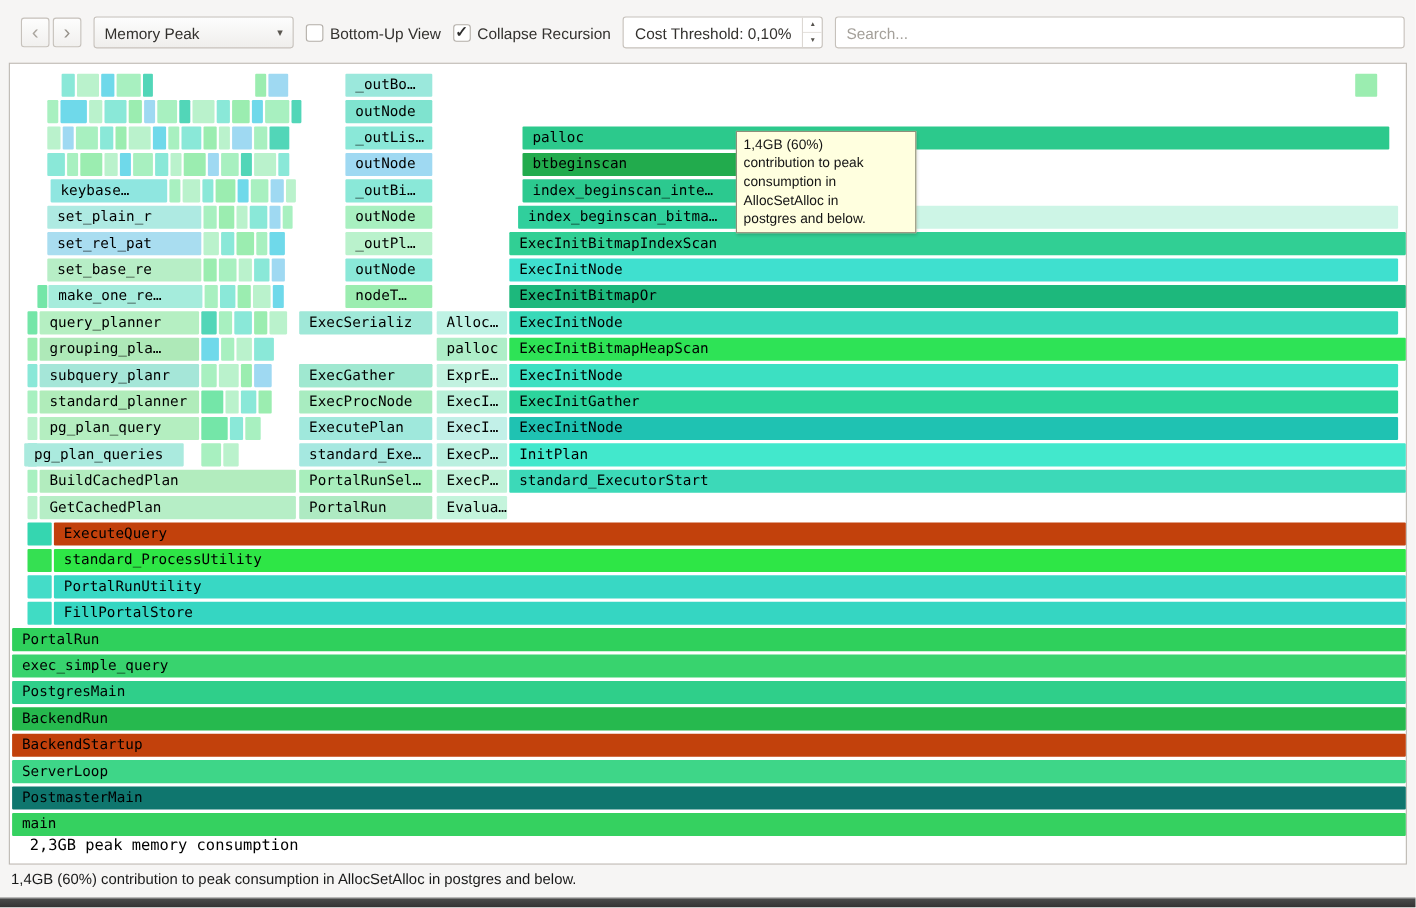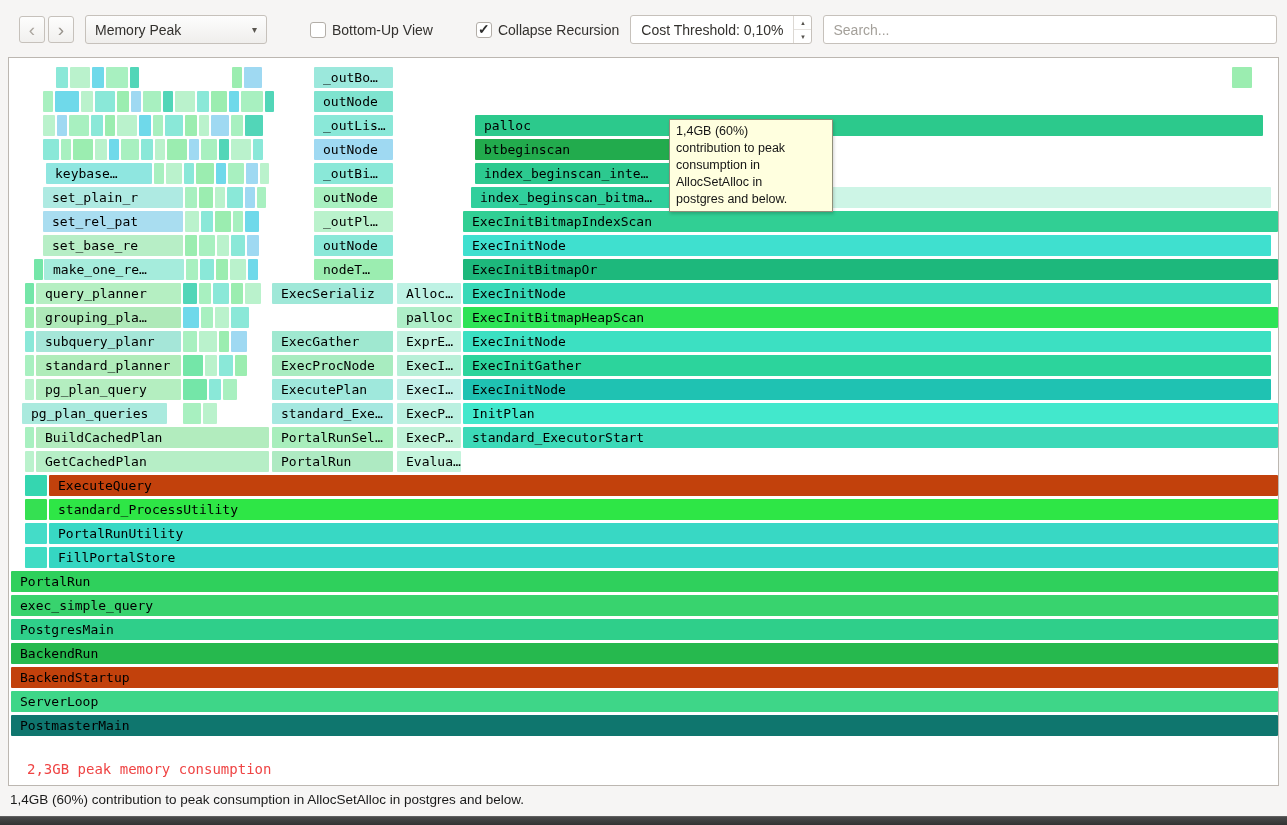--- a/index.html
+++ b/index.html
@@ -25,21 +25,21 @@
     user-select:none;
   }
   .btn.fwd { color:#97928b; }
   .combo {
     width:182px; height:29px; border:1px solid #c6c1bb; border-radius:3px;
     background:linear-gradient(#fdfdfd,#efeeec);
     display:flex; align-items:center; padding:0 9px; box-sizing:border-box;
     font-size:14px;
   }
   .combo .arrow { margin-left:auto; font-size:10px; color:#5a5650; }
-  .checkwrap { display:flex; align-items:center; gap:6px; font-size:14px;margin-left:32px; }
+  .checkwrap { display:flex; align-items:center; gap:6px; font-size:14px; }
   .checkbox {
     width:16px; height:16px; border:1px solid #b3aea8; border-radius:3px;
     background:#fff; position:relative; box-sizing:border-box; flex:none;
   }
   .checkmark {
     position:absolute; left:1px; top:-2px; font-size:14px; font-weight:bold;
     color:#2d2d2d; line-height:16px;
   }
   .spinbox {
     height:29px; border:1px solid #c6c1bb; border-radius:3px; background:#fff;
@@ -71,21 +71,21 @@
   }
   .tooltip {
     position:absolute; left:660px; top:61px; width:150px; z-index:20;
     background:#ffffdf; border:1px solid #8f8f7a; padding:3px 6px;
     font-size:12.5px; line-height:17px; color:#141414; white-space:pre-line;
     font-family:"Liberation Sans", sans-serif;
     box-shadow:1px 2px 3px rgba(0,0,0,.18);
   }
   .note {
     position:absolute; left:18px; top:703px;
-    font-family:"DejaVu Sans Mono", monospace; font-size:14px; color:#ef4444;
+    font-family:"DejaVu Sans Mono", monospace; font-size:14px; color:#000000;
   }
 
   
   .statusbar {
     position:absolute; left:10px; top:792px; width:1270px;
     font-size:13.5px; color:#1a1a1a;
   }
   .bottom-strip {
     position:absolute; left:0; top:816px; width:1287px; height:9px;
     background:linear-gradient(#4a4a4a,#323232);
@@ -212,20 +212,21 @@
     <div class="bar" style="left: 40px; top: 465px; width: 1229px; height: 21px; background: rgb(56, 216, 196);">PortalRunUtility</div>
     <div class="bar" style="left: 16px; top: 489px; width: 22px; height: 21px; background: rgb(64, 220, 196);"></div>
     <div class="bar" style="left: 40px; top: 489px; width: 1229px; height: 21px; background: rgb(53, 214, 194);">FillPortalStore</div>
     <div class="bar" style="left: 2px; top: 513px; width: 1267px; height: 21px; background: rgb(47, 208, 92);">PortalRun</div>
     <div class="bar" style="left: 2px; top: 537px; width: 1267px; height: 21px; background: rgb(56, 211, 110);">exec_simple_query</div>
     <div class="bar" style="left: 2px; top: 561px; width: 1267px; height: 21px; background: rgb(47, 207, 138);">PostgresMain</div>
     <div class="bar" style="left: 2px; top: 585px; width: 1267px; height: 21px; background: rgb(38, 185, 78);">BackendRun</div>
     <div class="bar" style="left: 2px; top: 609px; width: 1267px; height: 21px; background: #c2410c;">BackendStartup</div>
     <div class="bar" style="left: 2px; top: 633px; width: 1267px; height: 21px; background: rgb(62, 214, 136);">ServerLoop</div>
     <div class="bar" style="left: 2px; top: 657px; width: 1267px; height: 21px; background: #0f766e;">PostmasterMain</div>
+    <div class="bar" style="left: 2px; top: 681px; width: 1267px; height: 21px; background: rgb(53, 209, 96);">main</div>
     <div class="bar" style="left: 47px; top: 9px; width: 12px; height: 21px; background: rgb(138, 232, 216);"></div>
     <div class="bar" style="left: 61px; top: 9px; width: 20px; height: 21px; background: rgb(186, 242, 204);"></div>
     <div class="bar" style="left: 83px; top: 9px; width: 12px; height: 21px; background: rgb(111, 217, 234);"></div>
     <div class="bar" style="left: 97px; top: 9px; width: 22px; height: 21px; background: rgb(168, 240, 192);"></div>
     <div class="bar" style="left: 121px; top: 9px; width: 8px; height: 21px; background: rgb(82, 214, 184);"></div>
     <div class="bar" style="left: 223px; top: 9px; width: 10px; height: 21px; background: rgb(155, 237, 176);"></div>
     <div class="bar" style="left: 235px; top: 9px; width: 18px; height: 21px; background: rgb(159, 217, 242);"></div>
     <div class="bar" style="left: 1223px; top: 9px; width: 20px; height: 21px; background: rgb(155, 237, 176);"></div>
     <div class="bar" style="left: 34px; top: 33px; width: 10px; height: 21px; background: rgb(168, 240, 192);"></div>
     <div class="bar" style="left: 46px; top: 33px; width: 24px; height: 21px; background: rgb(111, 217, 234);"></div>

